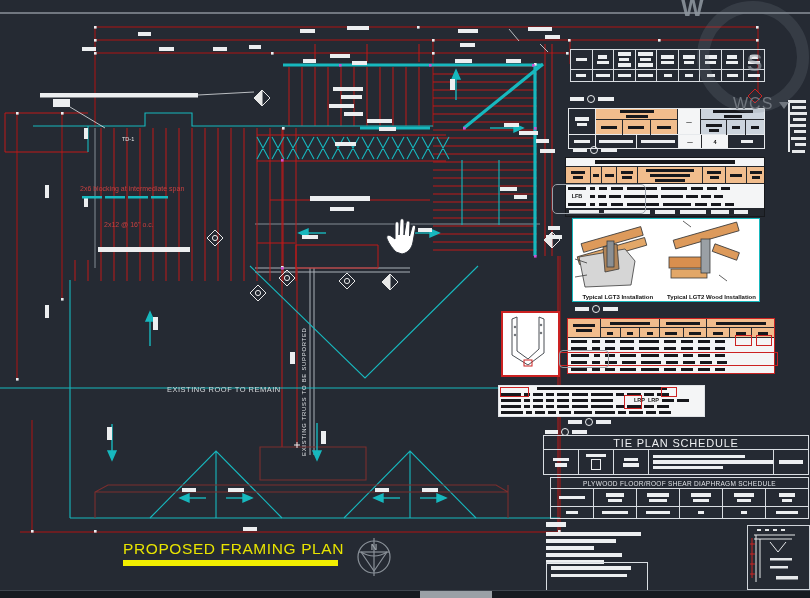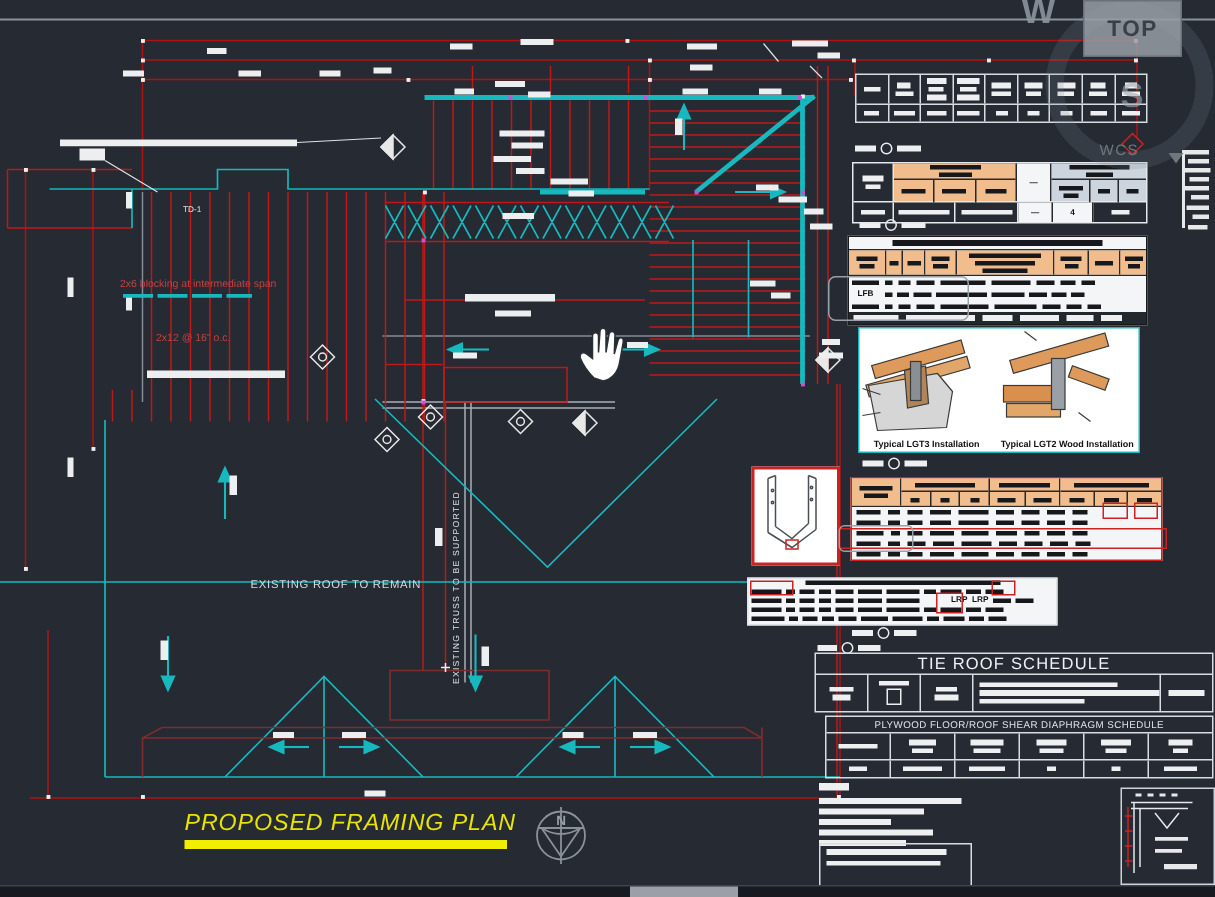--- a/index.html
+++ b/index.html
@@ -714,21 +714,21 @@
         <div class="bbar" style="width: 10px;"></div>
         <div class="bbar" style="width: 12px;"></div>
       </div>
 </div>
 <div class="a" style="left:500px;top:387px;width:27px;height:8px;border:1px solid #cc2222;"></div>
 <div class="a" style="left:661px;top:387px;width:14px;height:8px;border:1px solid #cc2222;"></div>
 <div class="a" style="left:624px;top:395px;width:16px;height:12px;border:1px solid #cc2222;"></div>
 
 <div class="a sched" style="left:543px;top:435px;width:264px;height:38px;">
   <div style="height:13px;border-bottom:1px solid #d9dde2;display:flex;align-items:center;justify-content:center;">
-    <span style="font-size:11px;color:#eef0f2;letter-spacing:0.8px;">TIE ROOF SCHEDULE</span>
+    <span style="font-size:11px;color:#eef0f2;letter-spacing:0.8px;">TIE PLAN SCHEDULE</span>
   </div>
   <div class="row" style="height:24px;">
     <div class="c v" style="max-width:35px;">
           <div class="bar" style="width: 16px;"></div>
           <div class="bar" style="width: 12px;"></div>
         </div>
     <div class="c v" style="max-width:55px;">
       <div class="bar" style="width:20px;"></div>
       <div style="width:8px;height:9px;border:1.2px solid #edeff1;"></div>
     </div>
@@ -824,28 +824,25 @@
           <rect x="17" y="3" width="4" height="2"></rect>
           <rect x="25" y="3" width="4" height="2"></rect>
           <rect x="33" y="3" width="4" height="2"></rect>
     </g>
     <g stroke="#cc2222" stroke-width="1" fill="none">
       <path d="M4 12V52M2 18H7M2 28H7M2 38H7M2 48H7"></path>
     </g>
   </svg>
 </div>
 
-<div class="a" style="left:123px;top:540px;font-size:15.5px;letter-spacing:0.6px;color:#e8e400;font-style:italic;">PROPOSED FRAMING PLAN</div>
+<div class="a" style="left:123px;top:540px;font-size:15.5px;letter-spacing:0.6px;color:#e8e400;">PROPOSED FRAMING PLAN</div>
 <div class="a" style="left:123px;top:560px;width:215px;height:5.5px;background:#f2ee00;"></div>
 
 <div class="a" style="left:697px;top:1px;width:112px;height:112px;border:12px solid rgba(125,133,143,0.20);border-radius:50%;box-sizing:border-box;pointer-events:none;"></div>
 <div class="a" style="left:681px;top:-6px;font-size:24px;font-weight:bold;color:rgba(140,147,156,0.9);">W</div>
-<div class="a" style="left:722px;top:0;width:64px;height:36px;background:rgba(152,158,166,0.85);border:1px solid #6b7178;display:flex;align-items:center;justify-content:center;">
-  <span style="font-size:15px;font-weight:bold;color:#3a4049;letter-spacing:1px;">TOP</span>
-</div>
 <div class="a" style="left:747px;top:50px;font-size:23px;font-weight:bold;color:rgba(165,171,179,0.6);">S</div>
-<div class="a" style="left:733px;top:95px;font-size:10px;color:#70767e;letter-spacing:1px;"><span>WCS</span></div>
+<div class="a" style="left:733px;top:95px;font-size:16px;color:#70767e;letter-spacing:1px;"><span>WCS</span></div>
 <div class="a" style="left:779px;top:102px;width:0;height:0;border-left:5px solid transparent;border-right:5px solid transparent;border-top:7px solid #70767e;"></div>
 
 <div class="a" style="left:0;top:590px;width:810px;height:8px;background:#171b21;border-top:1px solid #3f454e;"></div>
 <div class="a" style="left:420px;top:591px;width:72px;height:7px;background:#9aa0a6;"></div>
 
 </div>
 
 </body></html>

